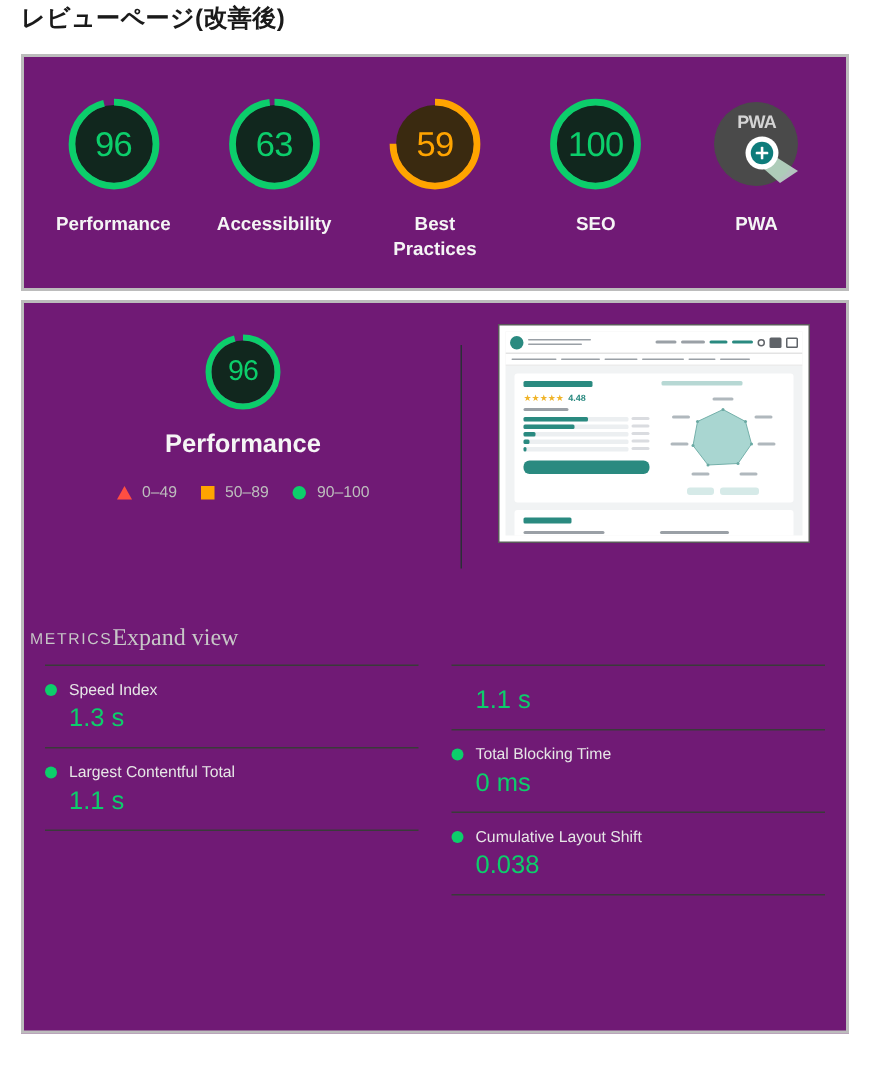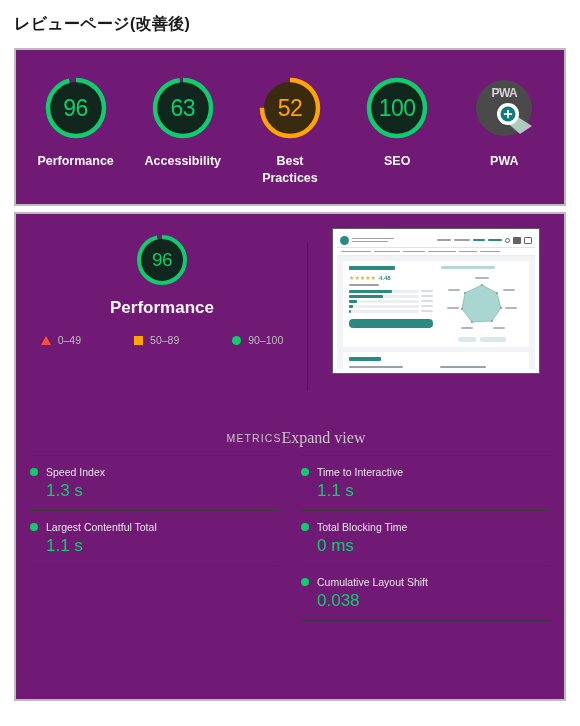--- a/index.html
+++ b/index.html
@@ -9,21 +9,21 @@
     background: #ffffff;
     font-family: "Liberation Sans", sans-serif;
     overflow: hidden;
   }
   .page { width: 580px; height: 726px; position: relative; }
 
   .page-title {
     font-size: 16px;
     font-weight: bold;
     color: #1a1a1a;
-    padding: 14px 0 0 14px;
+    padding: 2px 0 0 14px;
     letter-spacing: 0.3px;
   }
 
   
   .panel {
     background: #701a75;
     border: 2px solid #bcbcbc;
     margin: 0 14px;
   }
   .panel-scores {
@@ -128,21 +128,21 @@
     max-width: 254px;
   }
   .perf-desc a {
     color: #8ab4f8;
     text-decoration: underline;
   }
   .legend {
     margin-top: 16px;
     display: flex;
     align-items: center;
-    gap: 53px;
+    gap: 16px;
     font-size: 10.5px;
     color: #bdbdbd;
   }
   .legend-item { display: flex; align-items: center; gap: 7px; }
   .swatch-triangle {
     width: 0; height: 0;
     border-left: 5px solid transparent;
     border-right: 5px solid transparent;
     border-bottom: 9px solid #ff4e42;
   }
@@ -221,22 +221,22 @@
   .t-rev-head { width: 32px; height: 3.5px; background: #2a8a80; border-radius: 1px; margin-bottom: 5px; }
   .t-rev-cols { display: flex; gap: 8px; }
   .t-rev-col { flex: 1; }
   .t-tiny { height: 2px; background: #cfd8dc; border-radius: 1px; margin-bottom: 2px; }
   .t-tiny.dark { background: #9aa0a6; }
 
   
   .metrics-head {
     display: flex;
     align-items: center;
-    justify-content: center;
-    padding: 10px 14px 8px 26px;
+    justify-content: flex-start;
+    padding: 10px 14px 8px 4px;
   }
   .metrics-title {
     font-size: 10.5px;
     letter-spacing: 1.1px;
     color: #c7c7c7;
   }
   .metrics-expand {
     font-size: 16px;
     color: #c7c7c7;
     font-family: Liberation Serif, serif;
@@ -305,21 +305,21 @@
         </div>
         <div class="gauge-label">Accessibility</div>
       </div>
 
       <div class="gauge-item">
         <div class="gauge">
           <svg width="68" height="68" viewBox="0 0 68 68">
             <circle cx="34" cy="34" r="26" fill="#3a2a10"></circle>
             <circle cx="34" cy="34" r="28" fill="none" stroke="#ffa400" stroke-width="4.5" stroke-dasharray="131.9 175.9" stroke-linecap="butt"></circle>
           </svg>
-          <div class="gauge-num average">52</div>
+          <div class="gauge-num average">59</div>
         </div>
         <div class="gauge-label"><span>Best</span><br><span>Practices</span></div>
       </div>
 
       <div class="gauge-item">
         <div class="gauge">
           <svg width="68" height="68" viewBox="0 0 68 68">
             <circle cx="34" cy="34" r="26" fill="#11271e"></circle>
             <circle cx="34" cy="34" r="28" fill="none" stroke="#0cce6b" stroke-width="4.5" stroke-dasharray="175.9 0" stroke-linecap="butt"></circle>
           </svg>
@@ -518,24 +518,20 @@
           <div class="metric-label-line">
             <span class="metric-dot"></span>
             <span class="metric-label">Largest Contentful Total</span>
           </div>
           <div class="metric-value">1.1 s</div>
         </div>
       </div>
 
       <div class="metrics-col">
         <div class="metric-row">
-          <div class="metric-label-line">
-            <span class="metric-dot"></span>
-            <span class="metric-label">Time to Interactive</span>
-          </div>
           <div class="metric-value">1.1 s</div>
         </div>
         <div class="metric-row">
           <div class="metric-label-line">
             <span class="metric-dot"></span>
             <span class="metric-label">Total Blocking Time</span>
           </div>
           <div class="metric-value">0 ms</div>
         </div>
         <div class="metric-row last">

